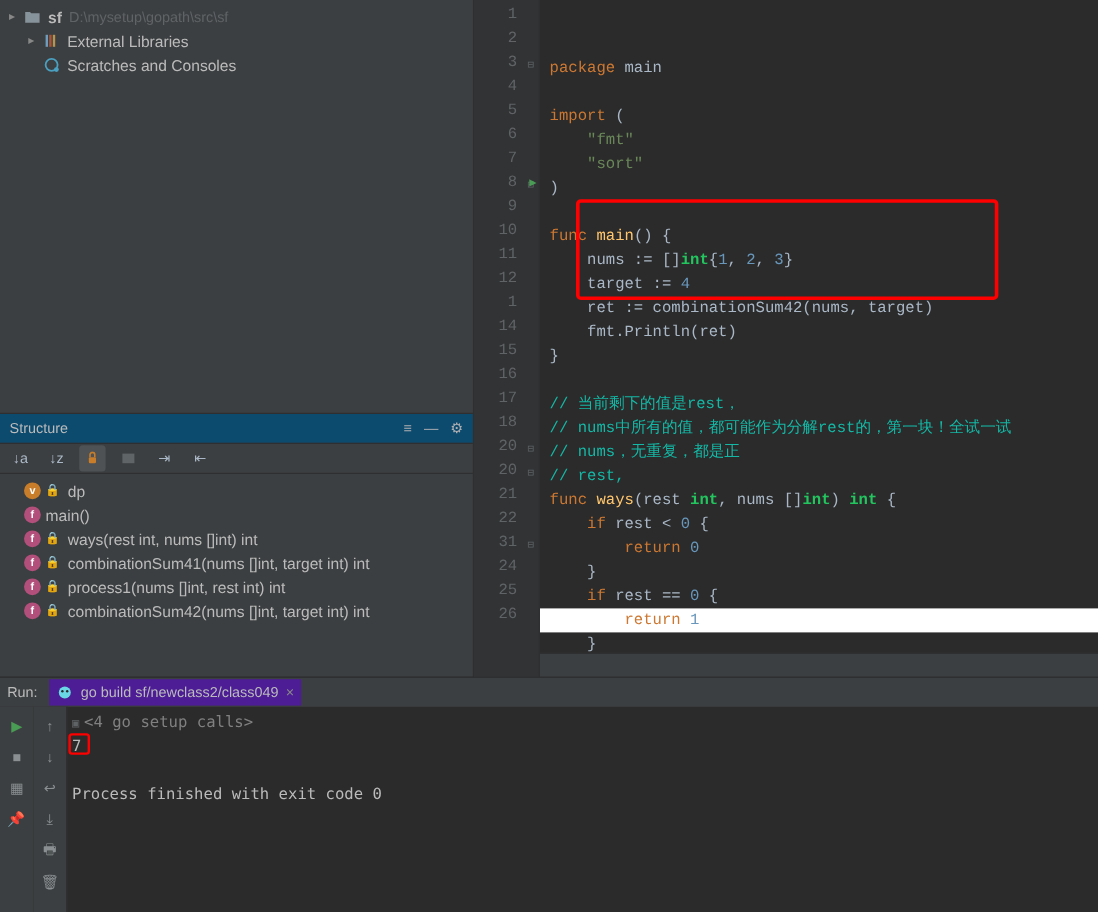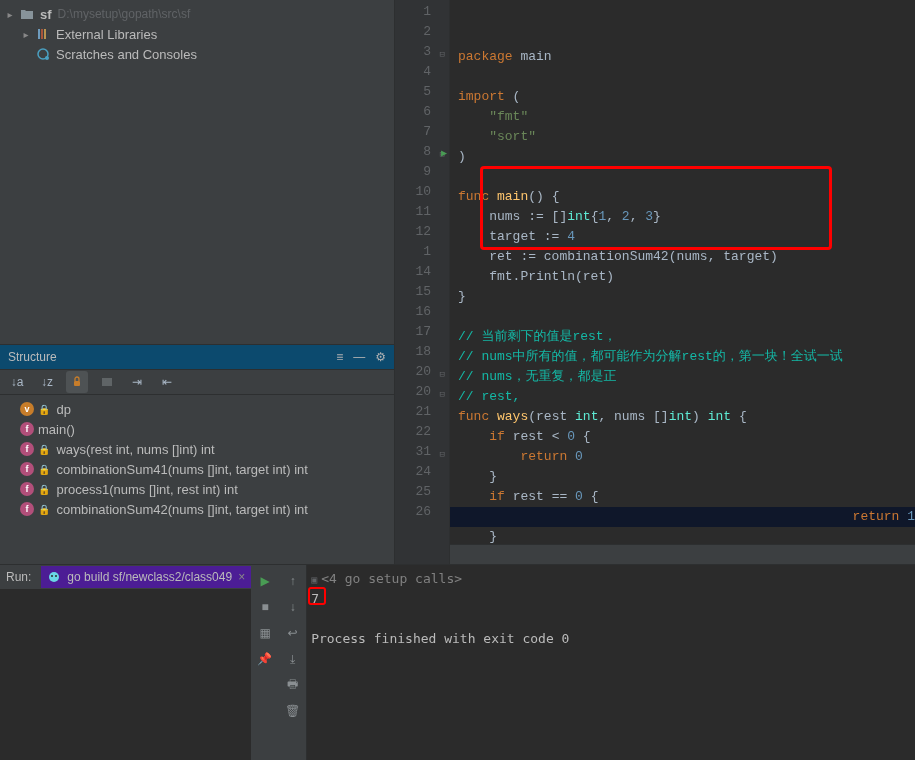--- a/index.html
+++ b/index.html
@@ -122,24 +122,24 @@
   content: "⊟"; position: absolute; right: 4px; top: 3px; color: #606366; font-size: 9px;
 }
 .code-area {
   flex: 1;
   padding-top: 2px;
   position: relative;
   overflow: hidden;
   white-space: pre;
 }
 .code-line { height: 20px; line-height: 20px; padding-left: 8px; }
-.code-line.hl { background: #0f172a; text-align: right; }
+.code-line.hl { background: #ffffff; }
 .kw { color: #cc7832; }
 .fn { color: #ffc66d; }
-.typ { color: #5eead4; }
+.typ { color: #22c55e; font-weight: bold; }
 .str { color: #6a8759; }
 .num { color: #6897bb; }
 .cmt { color: #14b8a6; }
 .id { color: #a9b7c6; }
 .pkg { color: #a9b7c6; }
 .red-box {
   position: absolute;
   border: 3px solid #ff0000;
   border-radius: 4px;
   pointer-events: none;
@@ -151,20 +151,21 @@
   background: #3c3f41;
   color: #888;
   font-size: 12px;
   padding-left: 12px;
   line-height: 20px;
   border-top: 1px solid #2d2f30;
 }
 .run-panel {
   height: 196px;
   display: flex;
+  flex-direction: column;
   border-top: 1px solid #2d2f30;
   background: #2b2b2b;
 }
 .run-tabbar {
   display: flex;
   align-items: center;
   height: 24px;
   background: #3c3f41;
   padding-left: 6px;
   font-size: 12px;

